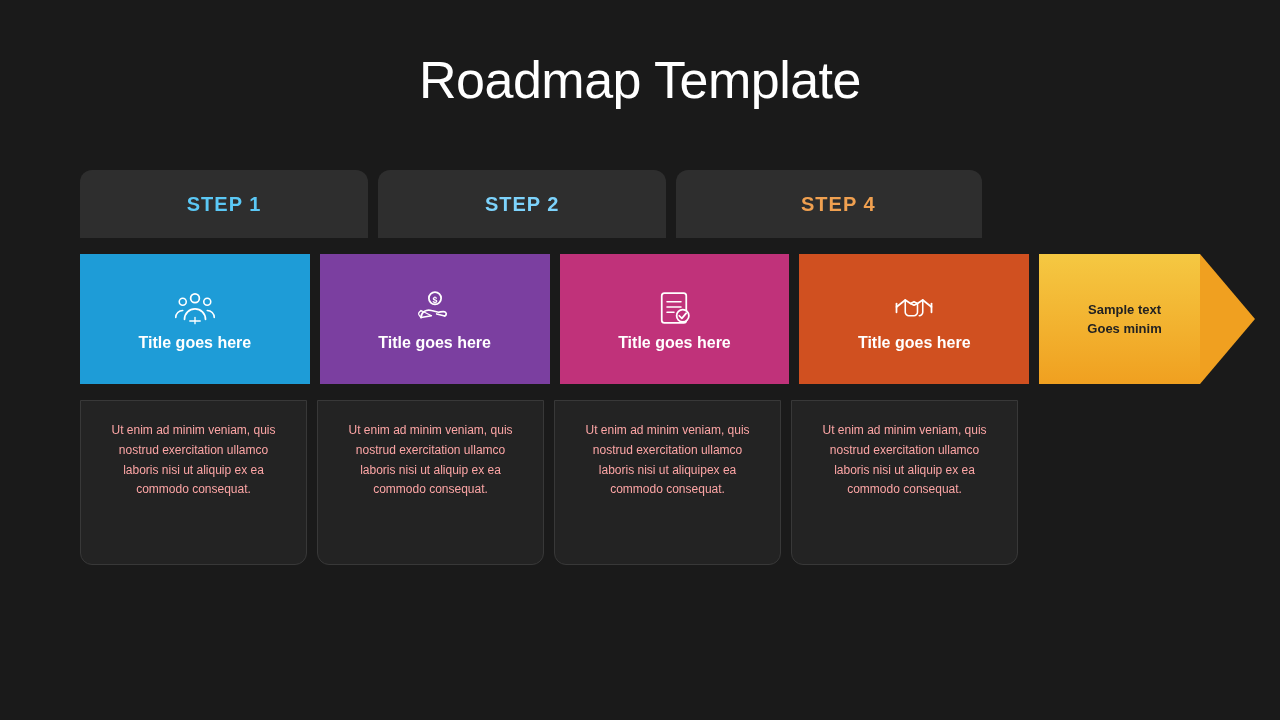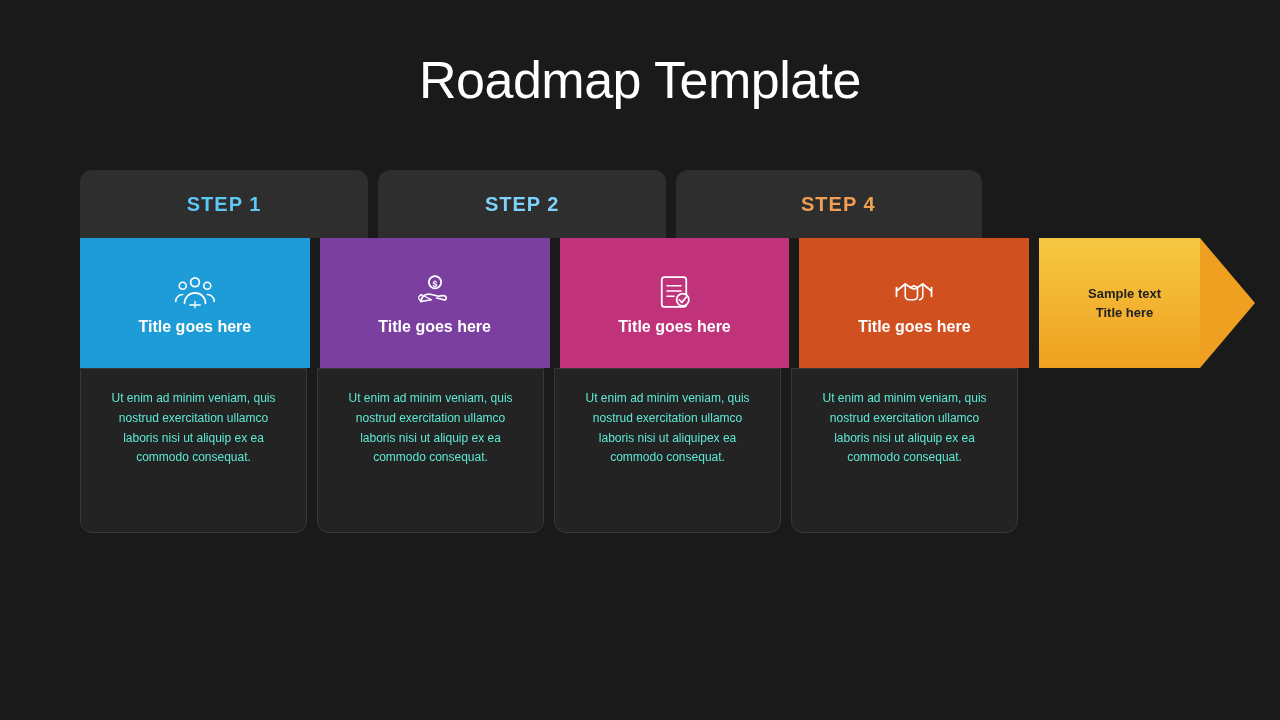--- a/index.html
+++ b/index.html
@@ -23,20 +23,21 @@
       margin-bottom: 60px;
       text-align: center;
       letter-spacing: -0.5px;
     }
 
     .roadmap-wrapper {
       display: flex;
       flex-direction: column;
       width: 1120px;
       position: relative;
+      gap: 16px;
     }
 
     .label-row {
       display: flex;
       width: 100%;
       gap: 10px;
       margin-bottom: 0;
     }
 
     .label-cell {
@@ -129,21 +130,21 @@
       gap: 10px;
       margin-top: 0;
     }
 
     .desc-cell {
       flex: 1;
       background: #232323;
       border: 1px solid #383838;
       border-radius: 0 0 12px 12px;
       padding: 20px 24px;
-      color: #5eead4;
+      color: #fca5a5;
       font-size: 12px;
       line-height: 1.65;
       text-align: center;
       min-height: 165px;
     }
 
     .desc-placeholder {
       flex: 0.7;
       background: transparent;
       border: none;
@@ -225,21 +226,21 @@
         <path d="M44 20 L44 30" stroke="white" stroke-width="2"></path>
         <path d="M20 20 L24 22 L28 20" stroke="white" stroke-width="1.8" fill="none"></path>
       </svg>
       <span class="cell-title">Title goes here</span>
     </div>
 
     <div class="arrow-cell">
       <div class="arrow-body-block">
         <span style="font-size:13px;font-weight:700;color:#222;text-align:center;line-height:1.5;padding-right:10px;margin-left:20px;">
           <span>Sample text</span><br>
-          <span>Title here</span>
+          <span>Goes minim</span>
         </span>
         <div class="arrow-pointer"></div>
       </div>
     </div>
   </div>
 
   <div class="desc-row">
     <div class="desc-cell">Ut enim ad minim veniam, quis nostrud exercitation ullamco laboris nisi ut aliquip ex ea commodo consequat.</div>
     <div class="desc-cell">Ut enim ad minim veniam, quis nostrud exercitation ullamco laboris nisi ut aliquip ex ea commodo consequat.</div>
     <div class="desc-cell">Ut enim ad minim veniam, quis nostrud exercitation ullamco laboris nisi ut aliquipex ea commodo consequat.</div>

